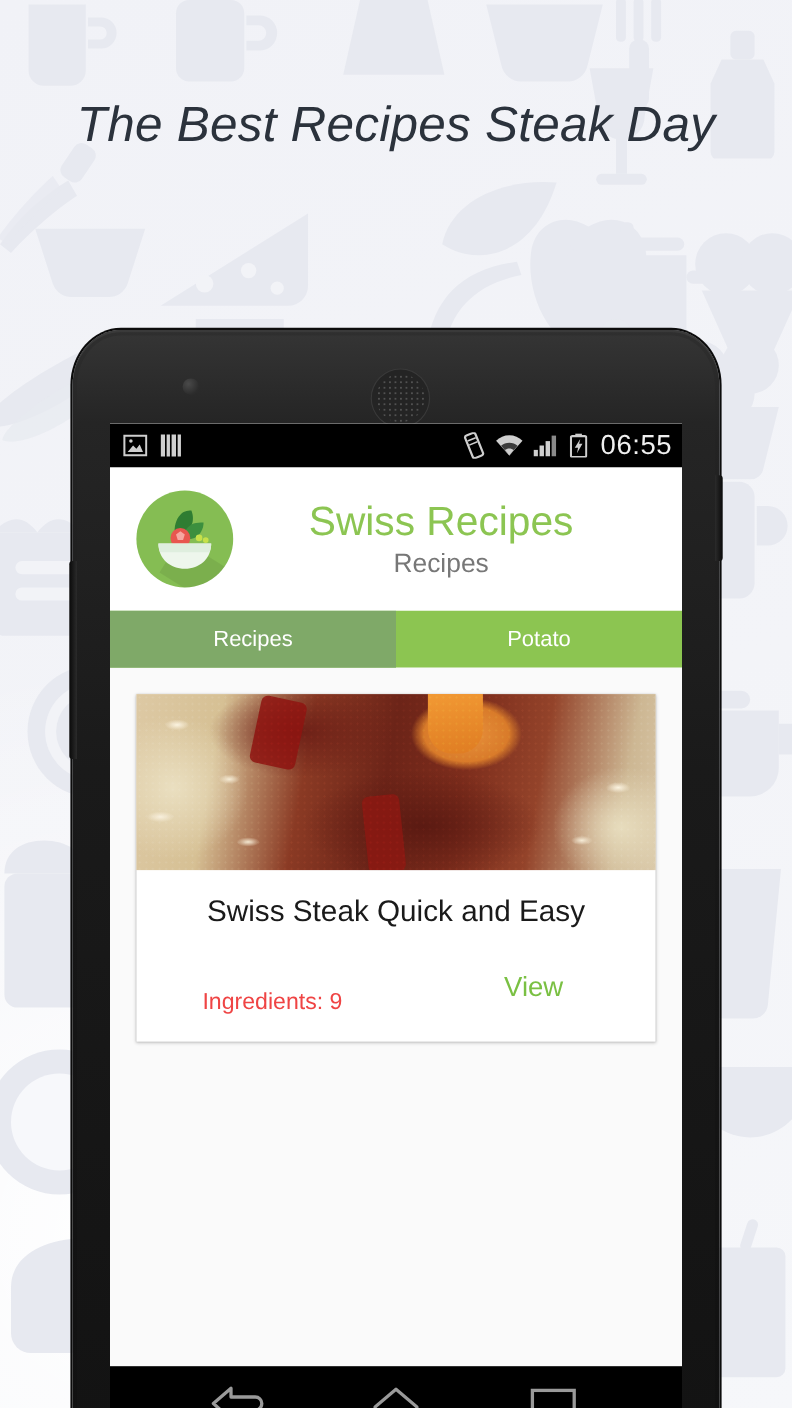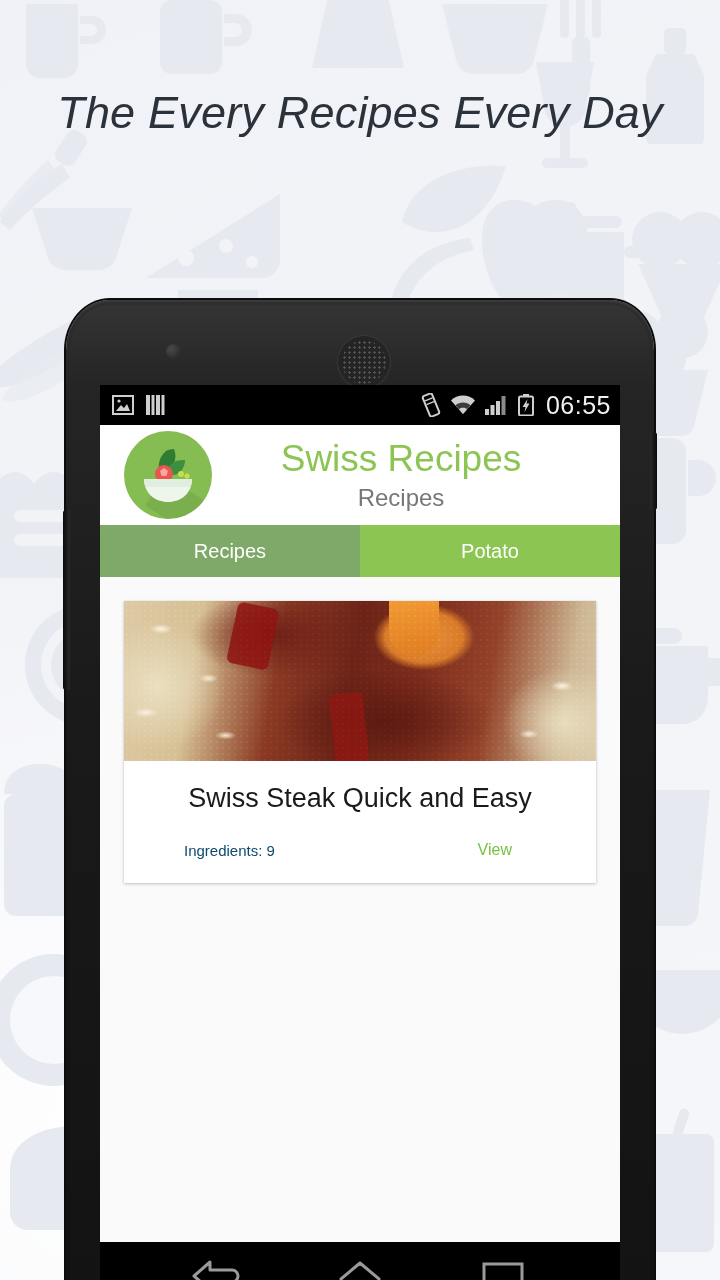--- a/index.html
+++ b/index.html
@@ -88,21 +88,21 @@
     font-size:23px;
   }
   #status-left { display:flex; align-items:center; gap:12px; }
   #status-right { margin-left:auto; display:flex; align-items:center; gap:9px; }
   #clock { font-size:25px; color:#f0f0f0; letter-spacing:.5px; margin-left:3px; }
   .sicon { display:block; }
   .sicon svg { display:block; fill:#cfcfcf; }
 
   
   #app-header {
-    height:100px; background:#fff;
+    height:130px; background:#fff;
     display:flex; align-items:center; padding-left:24px;
     position:relative;
   }
   #logo {
     width:88px; height:88px; border-radius:50%;
     background:#85bd53;
     position:relative; overflow:hidden; flex:none;
   }
   #logo .shadow {
     position:absolute; left:40px; top:44px; width:120px; height:36px;
@@ -130,22 +130,22 @@
   .card-photo { height:160px; position:relative; overflow:hidden; }
   .card-body { padding:20px 0 24px 0; }
   .card-title {
     font-size:27px; color:#1a1a1a; text-align:center;
     line-height:34px; padding:0 16px;
   }
   .card-meta {
     margin-top:26px; display:flex; align-items:center;
     padding:0 60px 0 60px;
   }
-  .meta-ingredients { font-size:15px; color:#0c4a6e; }
-  .meta-view { margin-left:auto; font-size:16px; color:#7ac043; margin-right:24px; }
+  .meta-ingredients { font-size:21px; color:#ef4444;margin-top:28px; }
+  .meta-view { margin-left:auto; font-size:25px; color:#7ac043; margin-right:24px; }
 
   
   .photo-steak {
     background:
       radial-gradient(ellipse 70px 46px at 300px 36px, #e8913c 0%, #d97b2a 55%, rgba(140,60,25,0) 72%),
       radial-gradient(ellipse 120px 60px at 150px 34px, #6d2017 0%, rgba(90,25,18,0) 70%),
       radial-gradient(ellipse 150px 70px at 260px 120px, #5b1a12 0%, rgba(70,20,15,0) 72%),
       linear-gradient(100deg,#ddc9a4 0%, #d6c094 16%, #8a3a24 33%, #6c2418 48%, #7d2d1c 62%, #93432a 76%, #cdb793 92%, #d8c6a6 100%);
   }
   .photo-steak .rice-l {
@@ -438,21 +438,21 @@
         <path d="M10 50c0-28 30-44 65-44s65 16 65 44v42a18 18 0 0 1-18 18H28a18 18 0 0 1-18-18z"></path>
       </svg>
   </div>
   <div class="wp" style="left:612px;top:1108px;">
     <svg width="120" height="150" viewBox="0 0 120 150">
         <rect x="16" y="26" width="86" height="118" rx="8"></rect>
         <rect x="64" y="0" width="10" height="30" rx="5" transform="rotate(18 69 15)"></rect>
       </svg>
   </div>
 
-  <div id="headline">The Every Recipes Every Day</div>
+  <div id="headline">The Best Recipes Steak Day</div>
 
   <div id="phone">
     <div id="phone-inner">
       <div id="camera"></div>
       <div id="speaker">
         <div class="mesh"></div>
       </div>
     </div>
     <div id="btn-volume"></div>
     <div id="btn-power"></div>

